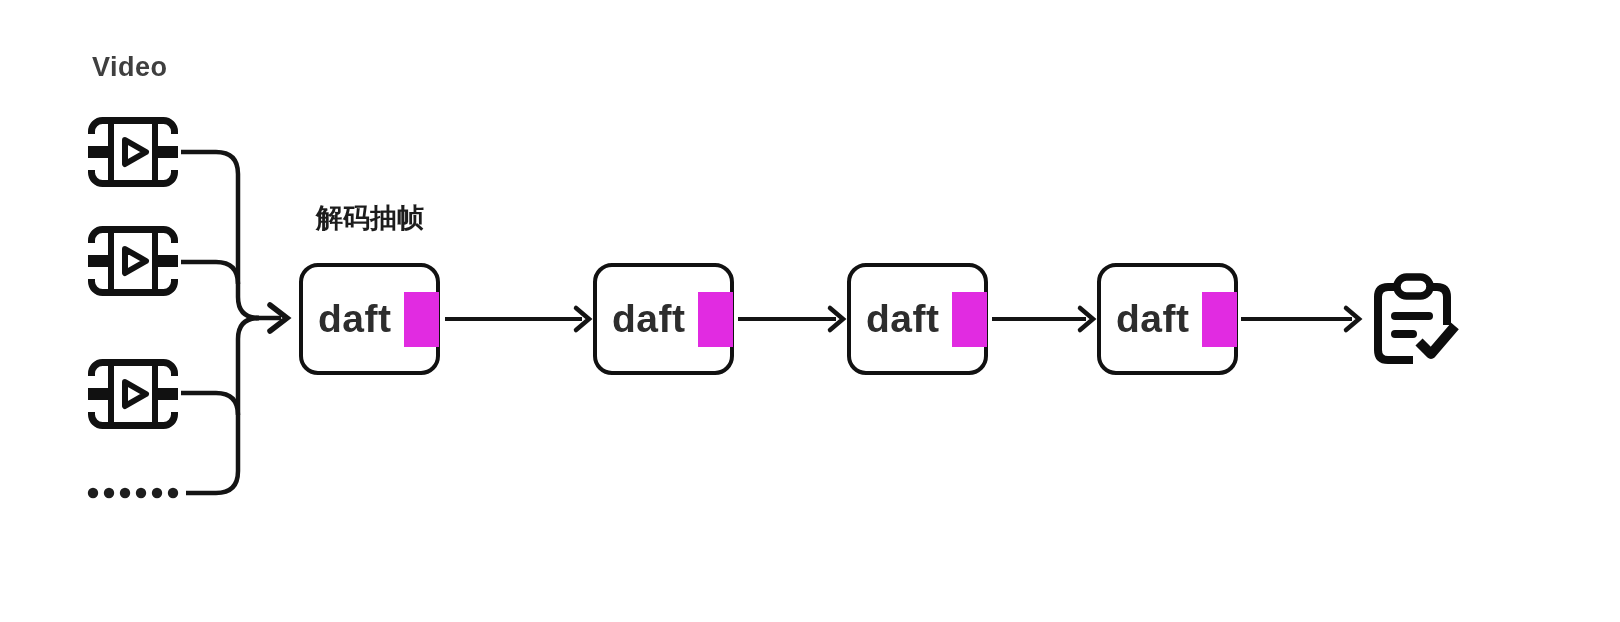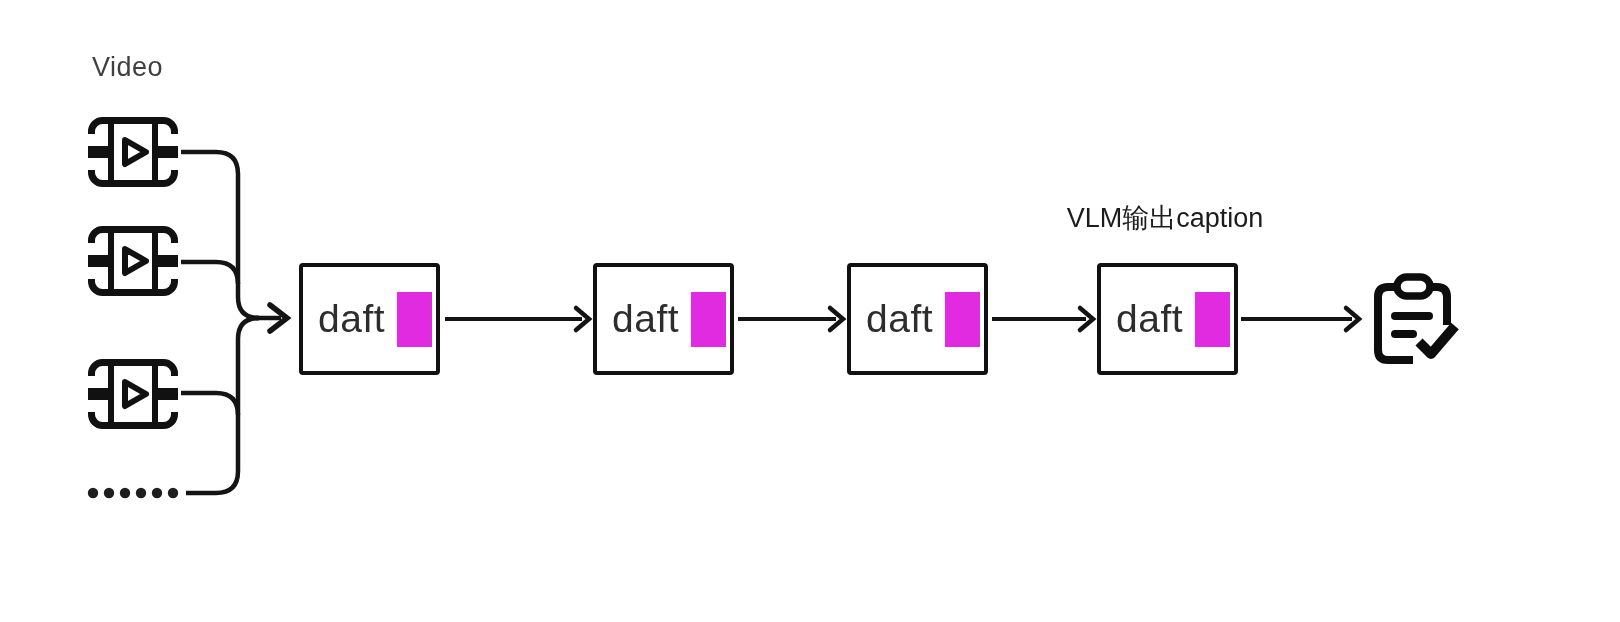--- a/index.html
+++ b/index.html
@@ -5,32 +5,32 @@
   :root{
     --accent:#E12BE1;
     --line:#141414;
     --text-dark:#2D2D2D;
     --label:#1C1C1C;
     --muted:#3F3F3F;
   }
   *{margin:0;padding:0;box-sizing:border-box;}
   html,body{width:1620px;height:622px;background:#ffffff;overflow:hidden;}
   body{font-family:"Liberation Sans","DejaVu Sans",sans-serif;}
-  .canvas{position:relative;width:1620px;height:622px;background:#ffffff;}
+  .canvas{position:relative;width:1620px;height:622px;background:#ffffff;font-weight:bold;}
   .abs{position:absolute;}
   .video-label{
     left:92px;top:52px;font-size:27px;color:var(--muted);letter-spacing:0.5px;
   }
   .stage-label{
     top:201px;width:340px;height:34px;line-height:34px;text-align:center;
     font-size:27px;color:var(--label);white-space:nowrap;
   }
   .stage-box{
     top:263px;width:141px;height:112px;background:#ffffff;
-    border:4.5px solid #111111;border-radius:4px;
+    border:4.5px solid #111111;border-radius:19px;
     display:flex;align-items:center;padding-left:15px;gap:12px;
   }
   .daft-text{font-size:39px;color:var(--text-dark);letter-spacing:0.5px;}
   .daft-mark{width:35px;height:55px;background:var(--accent);flex:0 0 auto;}
   svg{display:block;}
 </style>
 </head>
 <body>
 
 <div class="canvas">
@@ -106,21 +106,21 @@
     <line x1="67" y1="5" x2="67" y2="65" stroke="#111" stroke-width="6"></line>
     <rect x="-1" y="17" width="21" height="12" fill="#fff"></rect>
     <rect x="-1" y="41" width="21" height="12" fill="#fff"></rect>
     <rect x="70" y="17" width="21" height="12" fill="#fff"></rect>
     <rect x="70" y="41" width="21" height="12" fill="#fff"></rect>
     <rect x="0" y="29" width="20" height="12" fill="#111"></rect>
     <rect x="70" y="29" width="20" height="12" fill="#111"></rect>
     <path d="M37,23 L58,35 L37,47 Z" fill="none" stroke="#111" stroke-width="6" stroke-linejoin="round"></path>
   </svg>
 
-  <div class="abs stage-label" style="left:995px">VLM输出caption</div>
+  <div class="abs stage-label" style="left:200px">解码抽帧</div>
 
   <div class="abs stage-box" style="left:299px">
     <span class="daft-text">daft</span>
     <span class="daft-mark"></span>
   </div>
   <div class="abs stage-box" style="left:593px">
     <span class="daft-text">daft</span>
     <span class="daft-mark"></span>
   </div>
   <div class="abs stage-box" style="left:847px">

